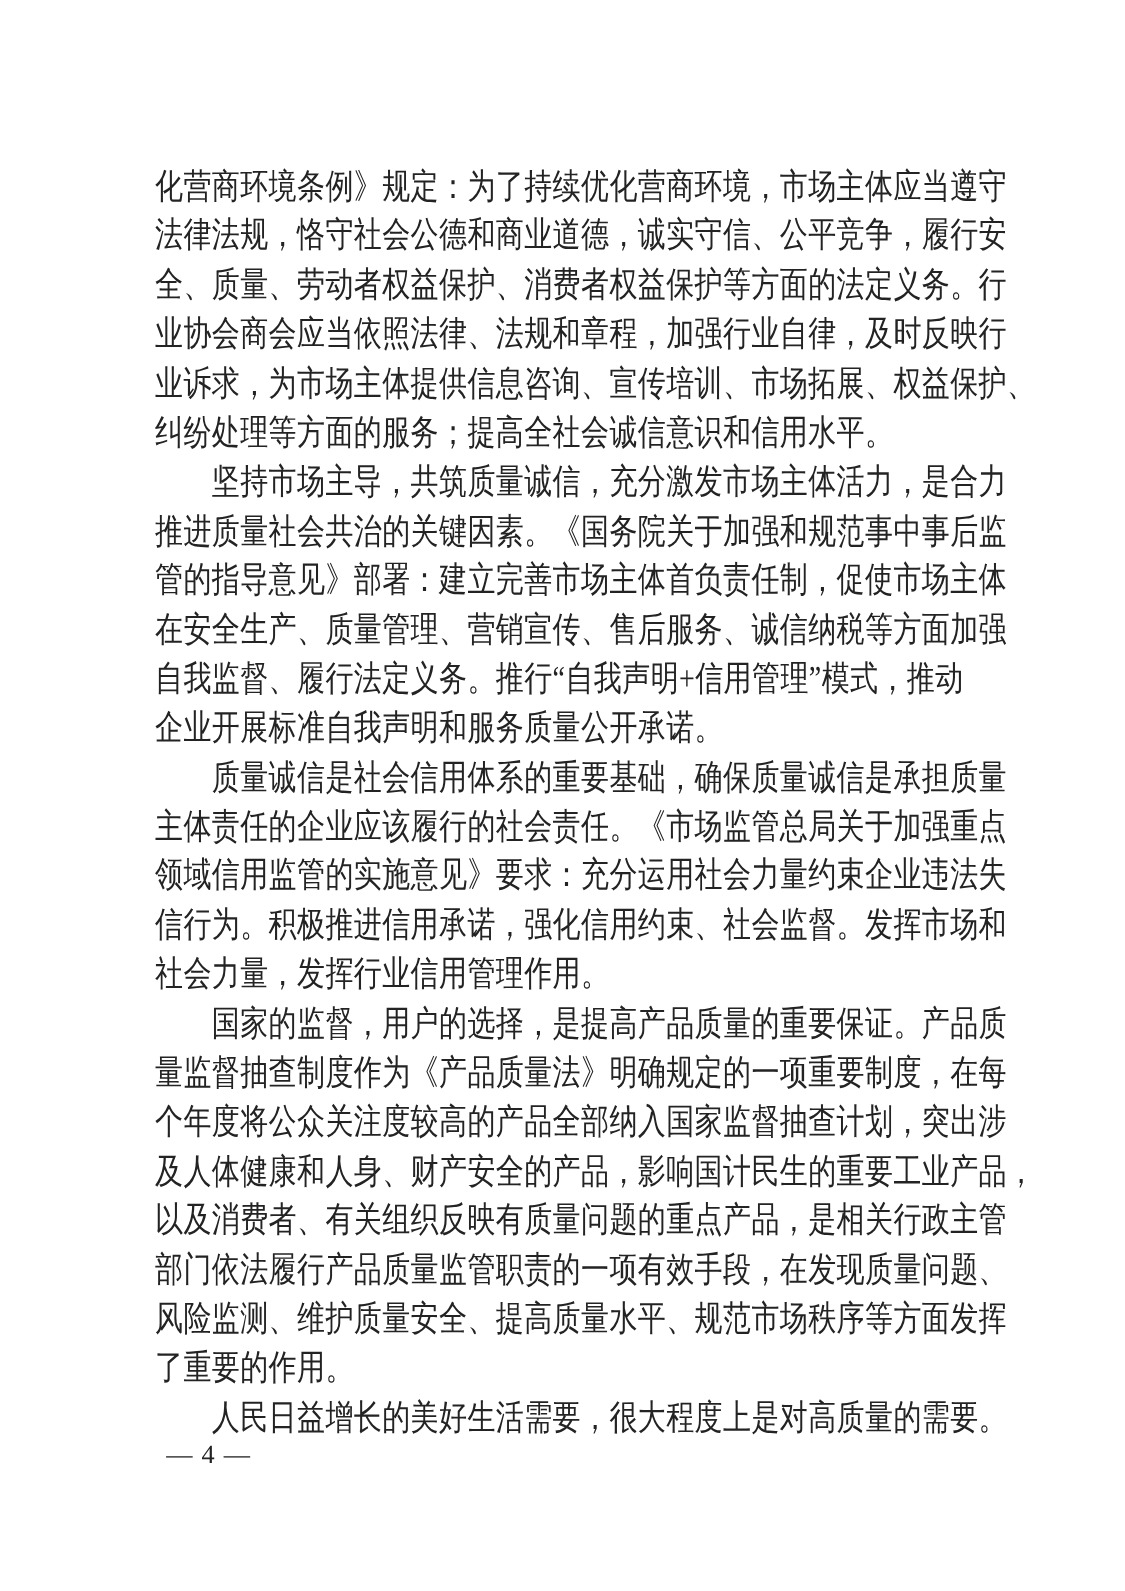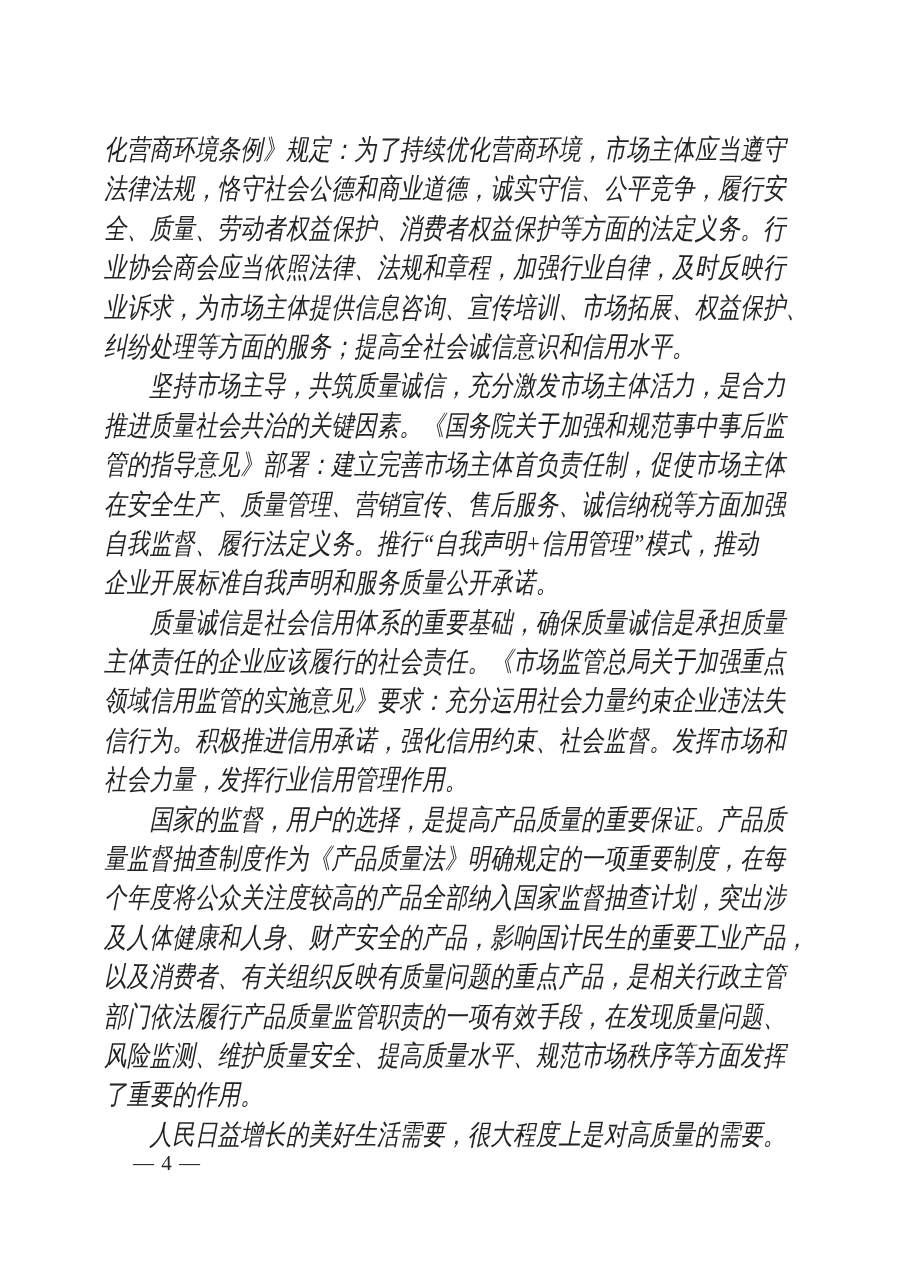--- a/index.html
+++ b/index.html
@@ -16,24 +16,23 @@
   }
   .page {
     position: absolute;
     left: 0; top: 0;
     width: 900px;
     height: 1273px;
     background: #ffffff;
   }
   .text-block {
     position: absolute;
-    left: 104px;
+    left: 124px;
     top: 130px;
     width: 690px;
-    font-style: italic;
   }
   .text-line {
     font-size: 28px;
     line-height: 39.4px;
     height: 39.4px;
     white-space: pre;
     letter-spacing: 0.4px;
     color: #232323;
     transform: scaleX(0.8);
     transform-origin: 0 50%;

